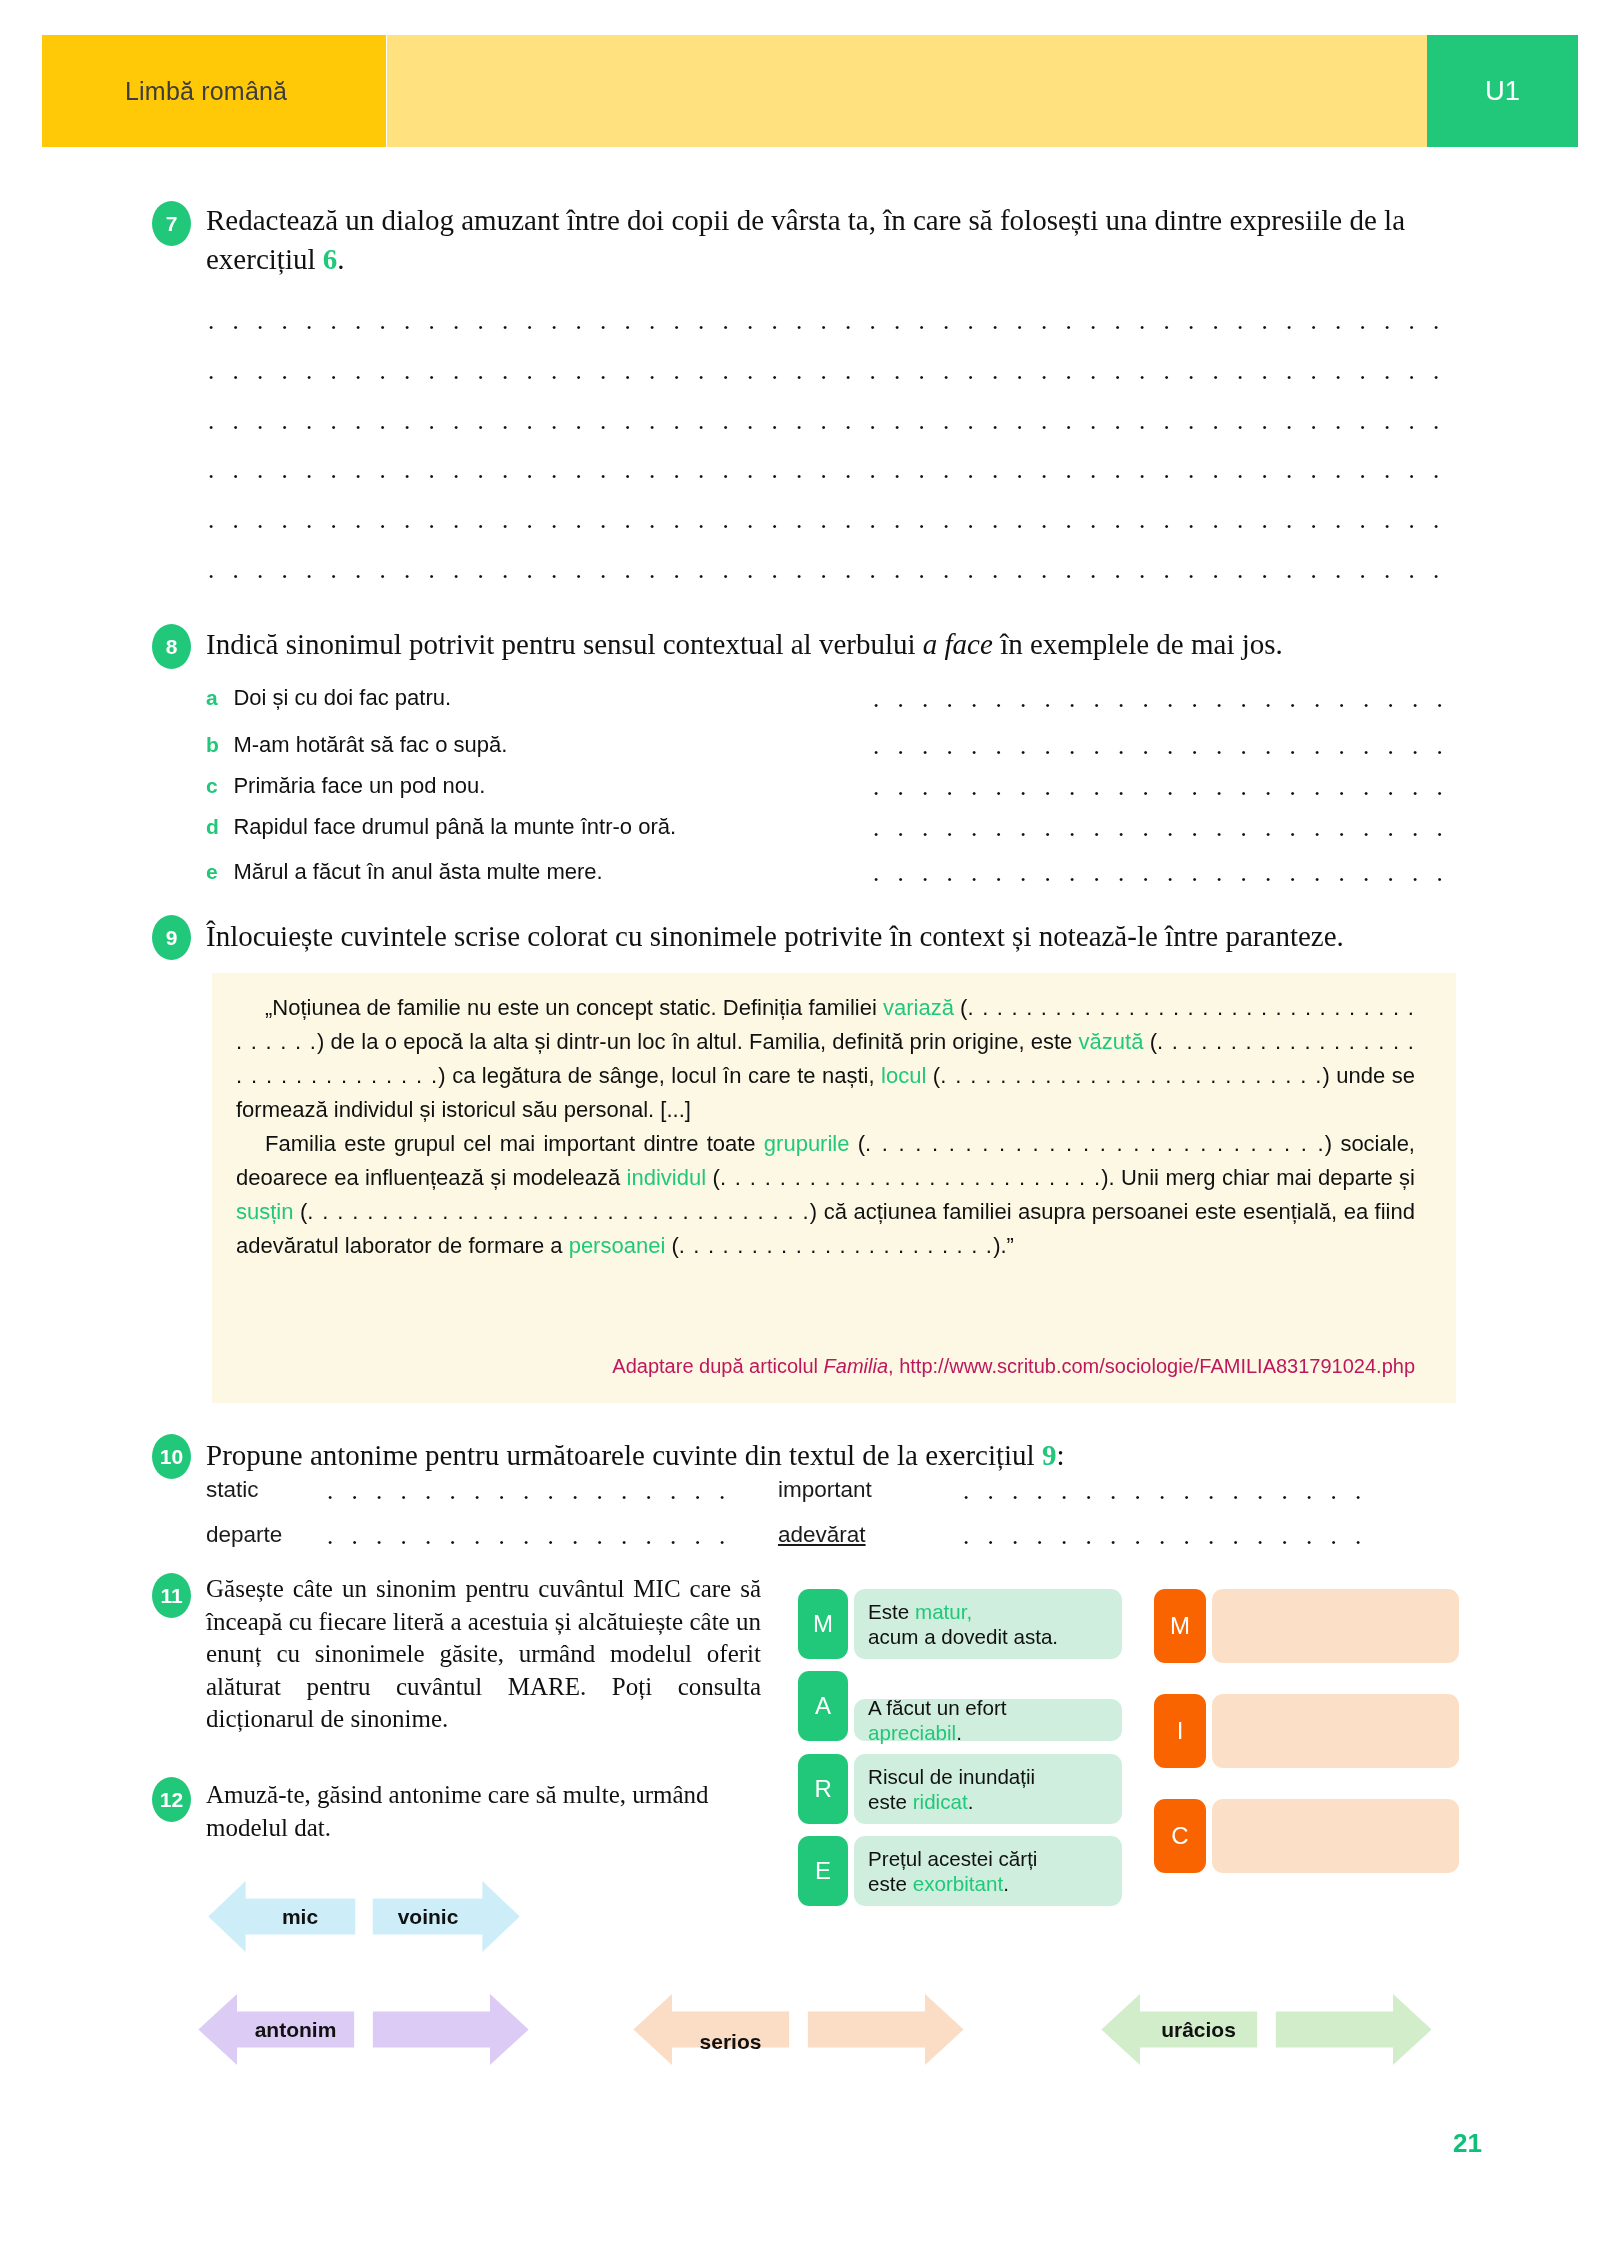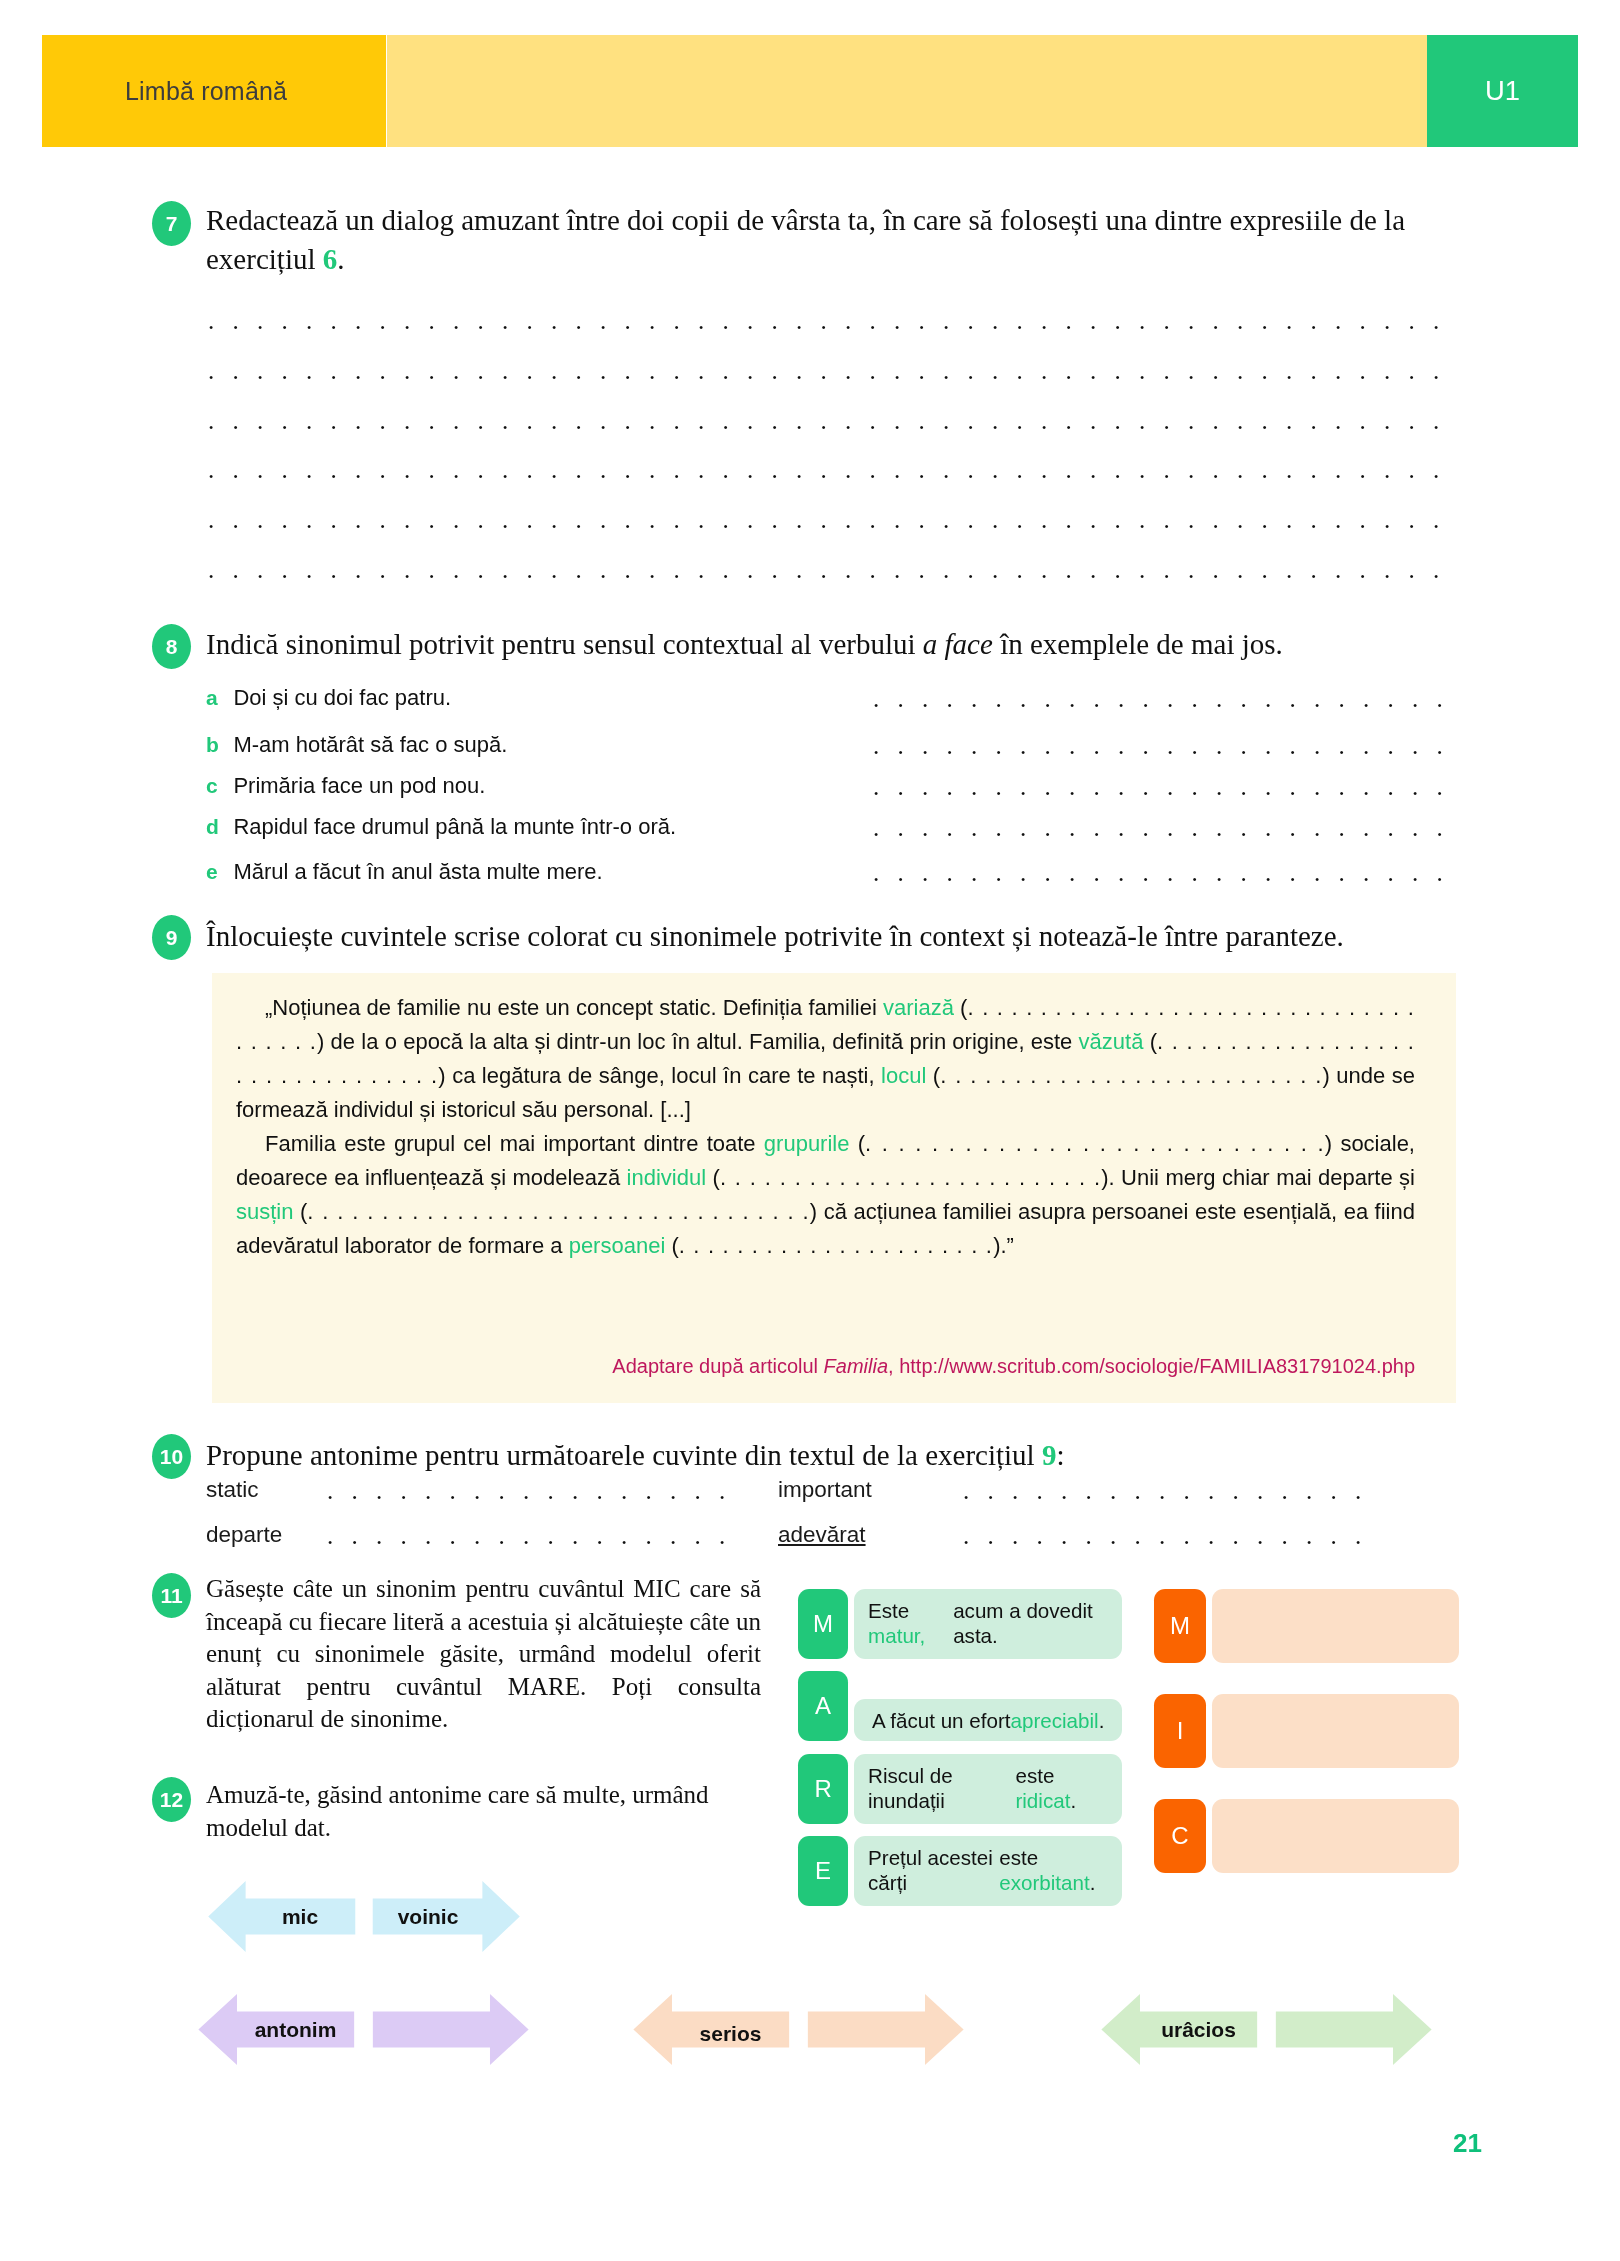--- a/index.html
+++ b/index.html
@@ -100,21 +100,21 @@
     background:#21C87A; color:#fff;
     display:flex; align-items:center; justify-content:center;
     font-size:24px; font-family:"Liberation Sans", sans-serif;
   }
   .card-body {
     margin-left:6.2px; border-radius:11.2px;
     background:#CFEEDD;
     padding:8.7px 13.7px;
     font-size:20.6px; line-height:25px;
     font-family:"Liberation Sans", sans-serif; color:#111;
-    display:flex; flex-direction:row; justify-content:center;
+    display:flex; flex-direction:column; justify-content:center;
   }
   .card-body .g { color:#21C87A; }
 
   .ocard-row { position:absolute; display:flex; align-items:stretch; }
   .ocard-letter {
     width:52px; border-radius:11.2px;
     background:#FA6400; color:#fff;
     display:flex; align-items:center; justify-content:center;
     font-size:24px; font-family:"Liberation Sans", sans-serif;
   }
@@ -293,21 +293,21 @@
   </svg>
   <div class="arrowlabel" style="left:39px;top:0;width:117px;height:81px;">antonim</div>
   <div class="arrowlabel" style="left:175px;top:0;width:117px;height:81px;"></div>
 </div>
 
 <div class="arrowpair" style="left:633px;top:1989px;">
   <svg width="331" height="81" viewBox="0 0 530 130">
     <polygon points="0,65 62,8 62,36 250,36 250,94 62,94 62,122" fill="#FBDCC4"></polygon>
     <polygon points="530,65 468,8 468,36 280,36 280,94 468,94 468,122" fill="#FBDCC4"></polygon>
   </svg>
-  <div class="arrowlabel" style="left:39px;top:4px;width:117px;height:81px;">serios</div>
+  <div class="arrowlabel" style="left:39px;top:12px;width:117px;height:81px;">serios</div>
   <div class="arrowlabel" style="left:175px;top:0;width:117px;height:81px;"></div>
 </div>
 
 <div class="arrowpair" style="left:1101px;top:1989px;">
   <svg width="331" height="81" viewBox="0 0 530 130">
     <polygon points="0,65 62,8 62,36 250,36 250,94 62,94 62,122" fill="#D2EDC9"></polygon>
     <polygon points="530,65 468,8 468,36 280,36 280,94 468,94 468,122" fill="#D2EDC9"></polygon>
   </svg>
   <div class="arrowlabel" style="left:39px;top:0;width:117px;height:81px;">urâcios</div>
   <div class="arrowlabel" style="left:175px;top:0;width:117px;height:81px;"></div>

